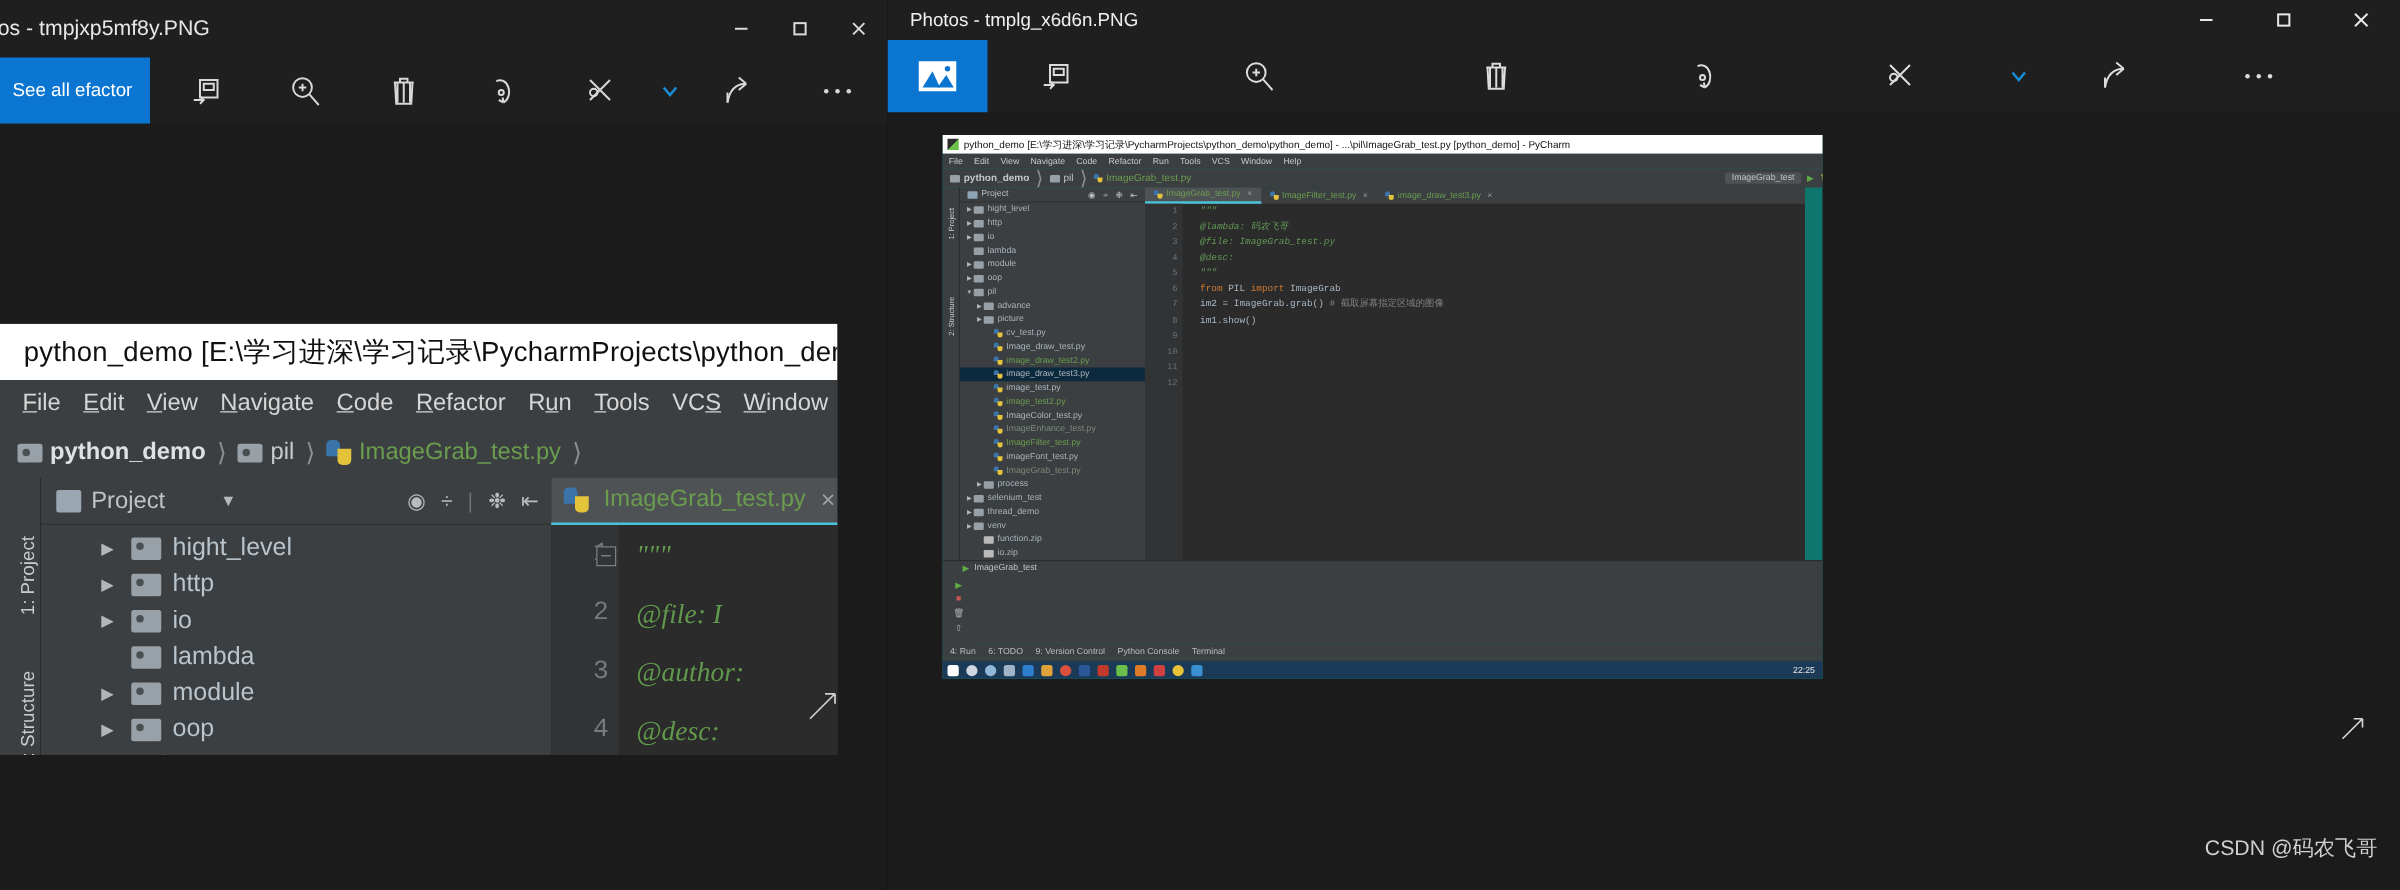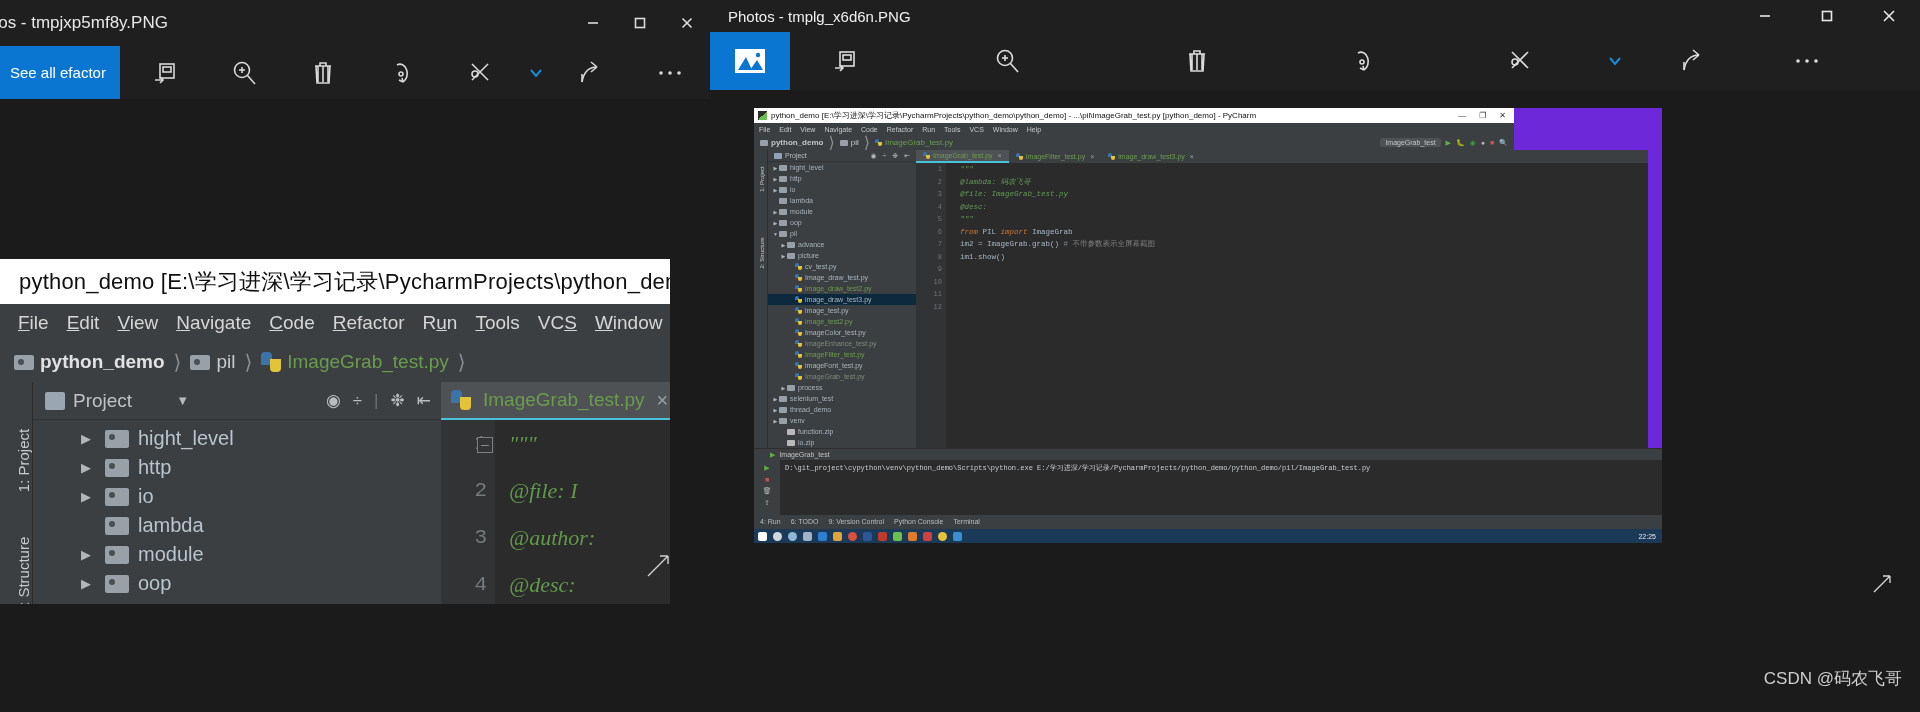--- a/index.html
+++ b/index.html
@@ -77,21 +77,21 @@
   #photos-right .wbtns { position:absolute; right:0; top:0; height:32px; display:flex; }
   #photos-right .wbtn { width:62px; height:32px; display:flex; align-items:center; justify-content:center; color:#e8e8e8; }
   #photos-right .toolbar { position:absolute; left:0; top:32px; width:1210px; height:58px; background:#1f1f1f; display:flex; align-items:center; }
   #photos-right .homebtn { width:80px; height:58px; background:#0a76d1; display:flex; align-items:center; justify-content:center; }
   #photos-right .tbtn { height:58px; display:flex; align-items:center; justify-content:center; color:#dcdcdc; }
   #photos-right .canvas { position:absolute; left:0; top:90px; width:1210px; height:622px; background:#1b1b1b; }
   #photos-right .arrow-br { position:absolute; right:24px; bottom:112px; color:#d8d8d8; }
   #photos-right .watermark { position:absolute; right:18px; bottom:22px; font-size:17px; color:#cfcfcf; }
 
   
-  #pc-small { position:absolute; left:44px; top:18px; width:908px; height:435px; background:#6d28d9; overflow:hidden;
+  #pc-small { position:absolute; left:44px; top:18px; width:704px; height:435px; background:#0f766e; overflow:hidden;
               font-family:"Liberation Sans", sans-serif; }
   #pc-small .s-title { position:absolute; left:0; top:0; width:760px; height:15px; background:#ffffff; display:flex; align-items:center; }
   #pc-small .s-title .sicon { width:9px; height:9px; margin-left:4px; background:linear-gradient(135deg,#2d2d2d 50%,#6ac04a 50%); }
   #pc-small .s-title .stxt { font-size:8px; color:#111; margin-left:4px; white-space:nowrap; }
   #pc-small .s-title .swb { margin-left:auto; display:flex; gap:13px; padding-right:8px; font-size:8px; color:#333; }
   #pc-small .s-menu { position:absolute; left:0; top:15px; width:760px; height:12px; background:#3c3f41; display:flex; align-items:center; padding-left:5px; }
   #pc-small .s-menu span { font-size:7px; color:#c6c9cb; margin-right:9px; white-space:nowrap; }
   #pc-small .s-crumbs { position:absolute; left:0; top:27px; width:760px; height:15px; background:#3c3f41; display:flex; align-items:center; padding-left:6px; }
   #pc-small .s-crumbs .c { font-size:8px; color:#c2c6c8; display:flex; align-items:center; }
   #pc-small .s-crumbs .c.b { font-weight:bold; }
@@ -115,21 +115,21 @@
   #pc-small .s-edit { position:absolute; left:162px; top:42px; right:14px; bottom:95px; background:#2b2b2b; }
   #pc-small .s-tabs { height:13px; background:#3c3f41; display:flex; align-items:flex-end; }
   #pc-small .s-tab { height:13px; display:flex; align-items:center; padding:0 7px; font-size:7px; color:#a9adae; }
   #pc-small .s-tab.active { background:#4e5254; color:#6a9c4e; border-bottom:2px solid #49c3d9; }
   #pc-small .s-tab.greenish { color:#6a9c4e; }
   #pc-small .s-gut { position:absolute; left:0; top:13px; width:30px; bottom:0; background:#313335; }
   #pc-small .s-gn { text-align:right; padding-right:4px; font-family:"Liberation Mono", monospace; font-size:7px; color:#6f7477; line-height:12.5px; }
   #pc-small .s-code { position:absolute; left:30px; top:13px; right:0; bottom:0; font-family:"Liberation Mono", monospace; font-size:7.5px; }
   #pc-small .s-cl { line-height:12.5px; white-space:nowrap; padding-left:14px; color:#a9b7c6; }
   #pc-small .s-cl.cm { color:#629755; font-style:italic; }
-  #pc-small .kw { color:#cc7832;font-style:italic; }
+  #pc-small .kw { color:#cc7832; }
   #pc-small .cmt { color:#808080; }
   #pc-small .s-run { position:absolute; left:0; right:0; bottom:28px; height:67px; background:#3c3f41; border-top:1px solid #2d2d2d; }
   #pc-small .s-run .rh { height:11px; display:flex; align-items:center; font-size:7px; color:#c0c4c6; padding-left:16px; }
   #pc-small .s-run .rbody { position:absolute; left:26px; right:0; top:11px; bottom:0; background:#2b2b2b; padding:3px 5px; font-family:"Liberation Mono", monospace; font-size:7px; color:#c8cdd0; }
   #pc-small .s-run .rail { position:absolute; left:0; top:11px; bottom:0; width:26px; background:#3c3f41; display:flex; flex-direction:column; align-items:center; gap:4px; padding-top:4px; }
   #pc-small .s-status { position:absolute; left:0; right:0; bottom:16px; height:12px; background:#3c3f41; display:flex; align-items:center; font-size:7px; color:#b9bcbe; padding-left:6px; gap:10px; }
   #pc-small .s-status2 { position:absolute; left:0; right:0; bottom:4px; height:12px; background:#3c3f41; display:flex; align-items:center; font-size:7px; color:#b9bcbe; padding-left:6px; }
   #pc-small .s-status2 .rt { margin-left:auto; padding-right:6px; display:flex; gap:8px; }
 
   
@@ -673,39 +673,38 @@
           </div>
           <div class="s-code">
             <div id="ps-code-lines">
                 <div class="s-cl cm">"""</div>
                 <div class="s-cl cm">@lambda: 码农飞哥</div>
                 <div class="s-cl cm">@file: ImageGrab_test.py</div>
                 <div class="s-cl cm">@desc:</div>
                 <div class="s-cl cm">"""</div>
                 <div class="s-cl"><span class="kw">from</span> PIL <span class="kw">import</span> ImageGrab</div>
                 <div class="s-cl"></div>
-                <div class="s-cl">im2 = ImageGrab.grab()    <span class="cmt"># 不带参数表示全屏幕截图</span></div>
+                <div class="s-cl">im2 = ImageGrab.grab()    <span class="cmt"># 截取屏幕指定区域的图像</span></div>
                 <div class="s-cl">im1.show()</div>
                 <div class="s-cl"></div>
               </div>
           </div>
         </div>
 
         <div class="s-run">
           <div class="rh">
             <span style="color:#5fad46;margin-right:4px;">▶</span>
             <span>ImageGrab_test</span>
           </div>
           <div class="rail">
             <span style="color:#5fad46;font-size:7px;">▶</span>
             <span style="color:#c75450;font-size:7px;">■</span>
             <span style="color:#b0b4b6;font-size:7px;">🗑</span>
             <span style="color:#b0b4b6;font-size:7px;">⇧</span>
           </div>
-          <div class="rbody">D:\git_project\cypython\venv\python_demo\Scripts\python.exe E:/学习进深/学习记录/PycharmProjects/python_demo/python_demo/pil/ImageGrab_test.py</div>
         </div>
 
         <div class="s-status">
           <span>4: Run</span>
           <span>6: TODO</span>
           <span>9: Version Control</span>
           <span>Python Console</span>
           <span>Terminal</span>
         </div>
 

